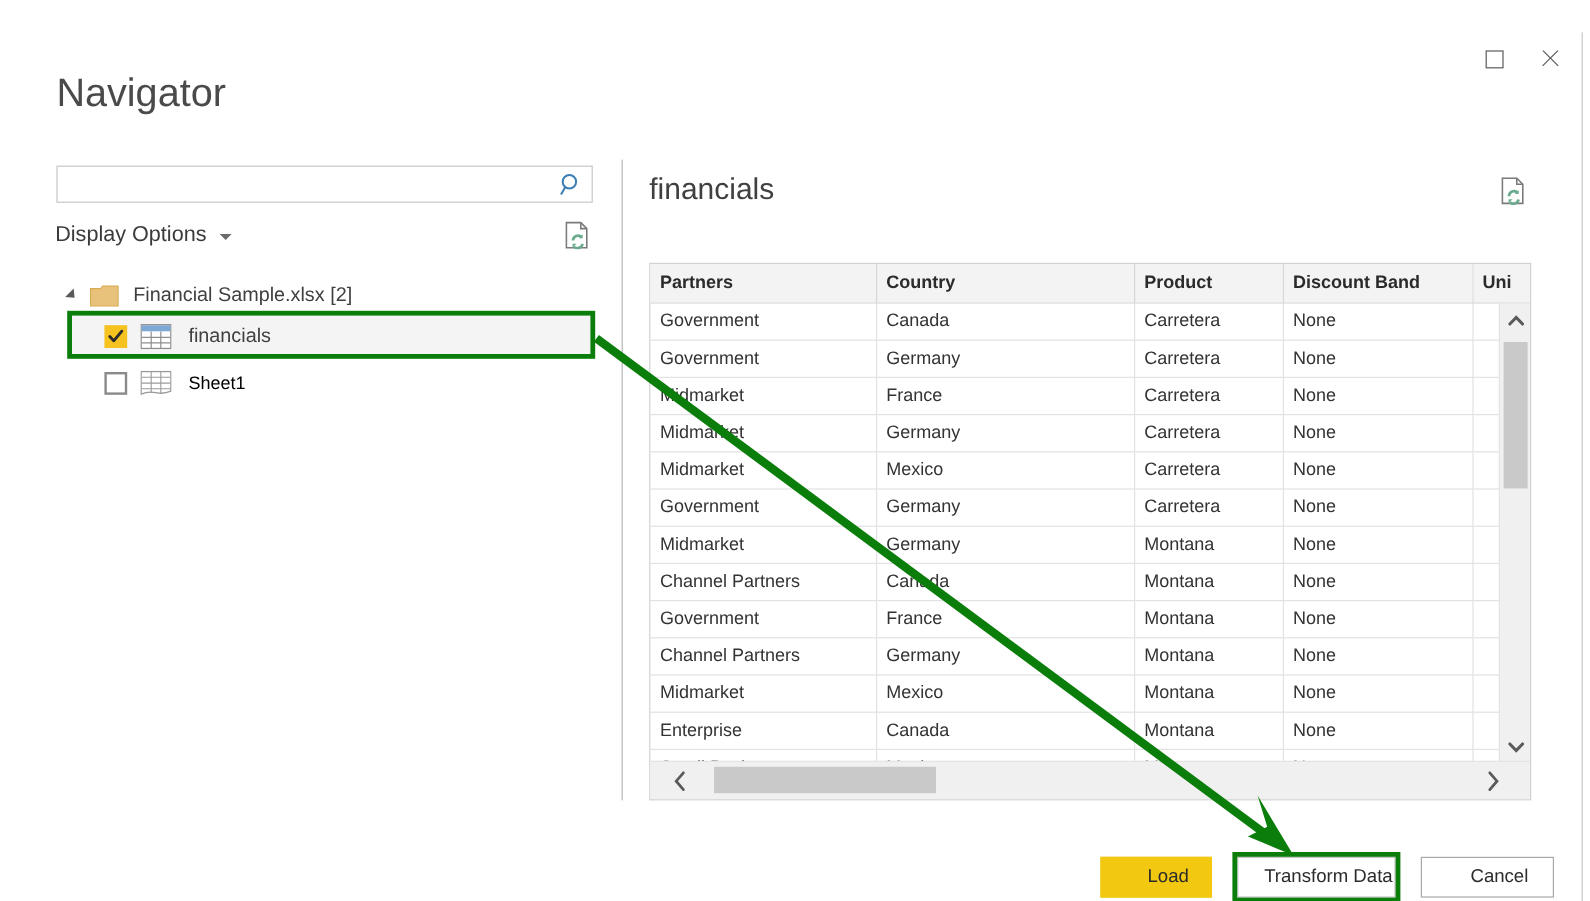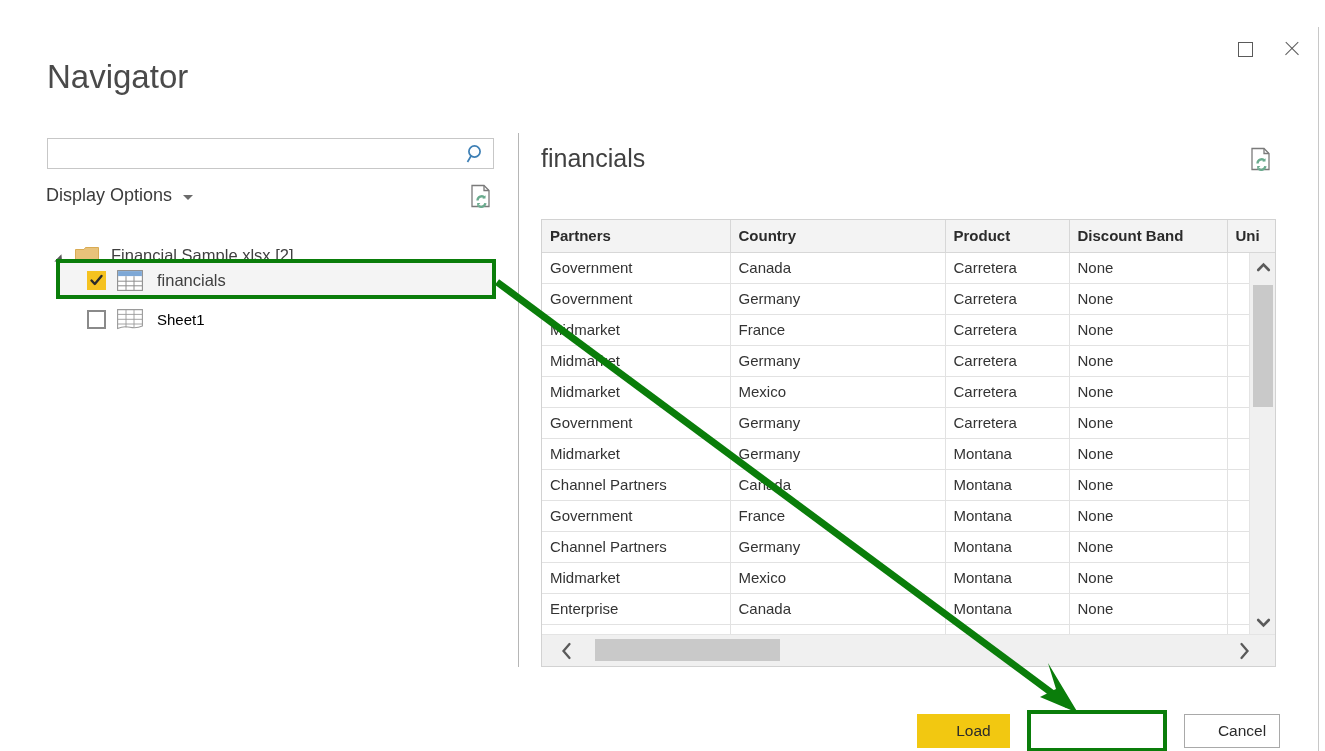--- a/index.html
+++ b/index.html
@@ -95,21 +95,21 @@
   #preview-refresh { position: absolute; left: 1250px; top: 120px; }
 
   
   #tree { position: absolute; left: 47px; top: 200px; width: 450px; }
   .tree-row {
     display: flex; align-items: center;
     height: 38px;
     font-size: 16.5px; color: #3f3f3f;
     cursor: default;
   }
-  #tree-root { padding-left: 10px; align-items: flex-end; }
+  #tree-root { padding-left: 10px; }
   .tw-caret {
     width: 0; height: 0;
     border-top: 5px solid transparent;
     border-bottom: 5px solid transparent;
     border-left: 6.5px solid #5a5a5a;
     transform: rotate(45deg);
     margin-right: 12px;
     flex: 0 0 auto;
   }
   .folder-icon {
@@ -256,21 +256,21 @@
     left: 1031px; top: 687px; width: 132px;
     background: #ffffff; border: 1px solid #c4c4c4;
   }
   #highlight-transform {
     position: absolute; left: 1027px; top: 683px;
     width: 140px; height: 42px;
     border: 4px solid #0a7d0a;
     pointer-events: none; z-index: 6;
   }
   #btn-cancel {
-    left: 1184px; top: 687px; width: 96px;
+    left: 1184px; top: 687px; width: 111px;
     background: #ffffff; border: 1px solid #a9a9a9;
   }
 
   
   #arrow-svg {
     position: absolute; left: 0; top: 0;
     width: 1325px; height: 751px;
     pointer-events: none;
     z-index: 5;
   }
@@ -511,20 +511,21 @@
       <div id="hthumb"></div>
       <div id="hright">
         <svg width="16" height="18" viewBox="0 0 16 18">
             <path d="M5.5 2 L11.5 9 L5.5 16" fill="none" stroke="#5a5a5a" stroke-width="2.3" stroke-linecap="round"></path>
           </svg>
       </div>
     </div>
   </div>
 
   <div class="btn" id="btn-load">Load</div>
+  <div class="btn" id="btn-transform">Transform Data</div>
   <div id="highlight-transform"></div>
   <div class="btn" id="btn-cancel">Cancel</div>
 
   <svg id="arrow-svg" viewBox="0 0 1325 751">
     <line x1="497" y1="255" x2="1068" y2="678" stroke="#0a7d0a" stroke-width="7"></line>
     <path d="M1078 686 L1040 670 L1056 662 L1048 636 Z" fill="#0a7d0a"></path>
   </svg>
 
 </div>
 

